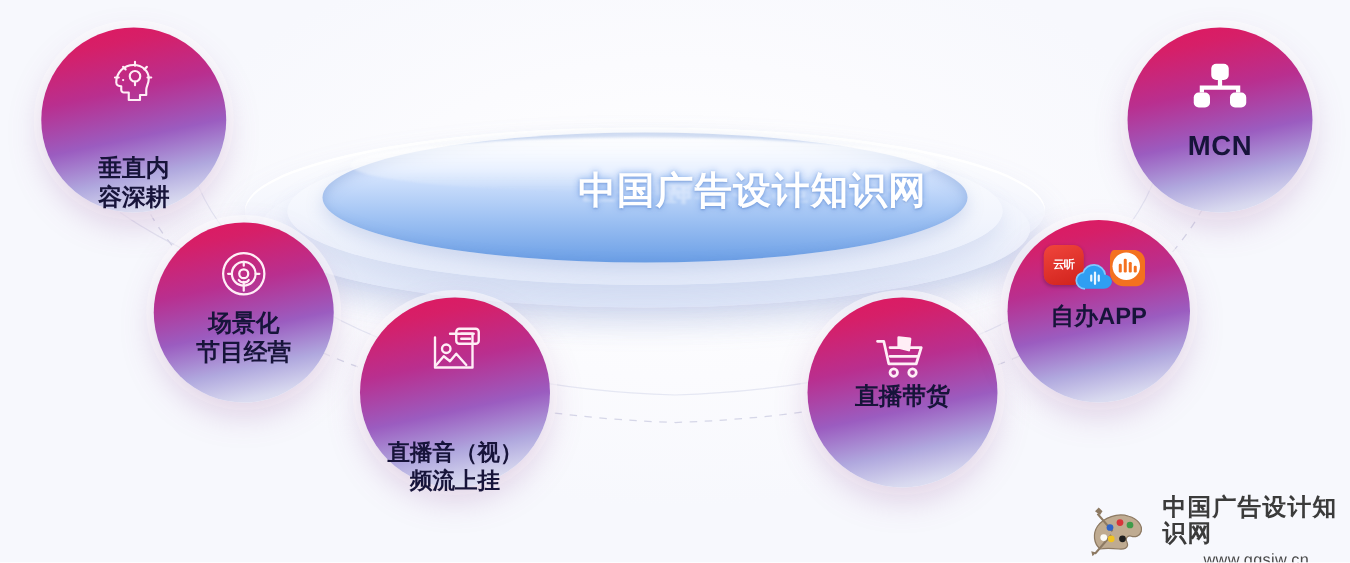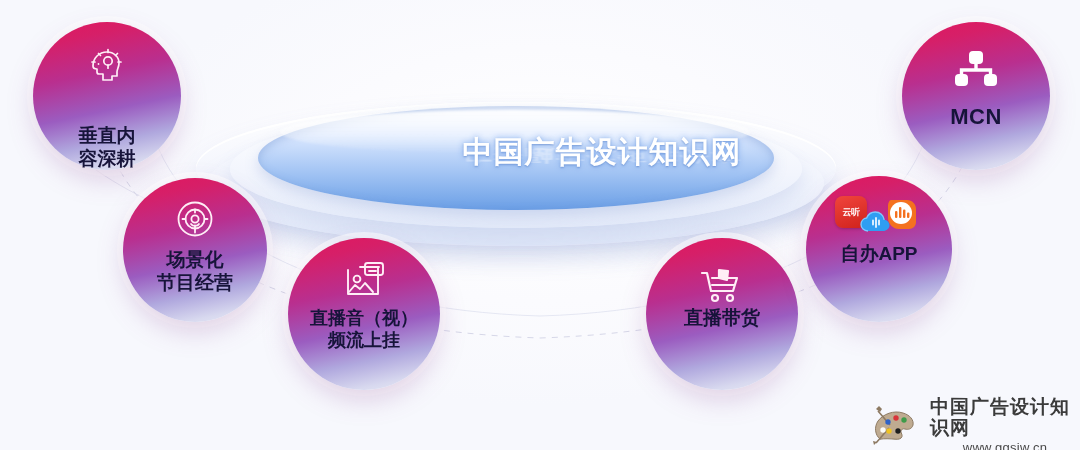--- a/index.html
+++ b/index.html
@@ -122,42 +122,42 @@
 
   
   #b-vertical   { left: 33px;  top: 22px;  width: 148px; height: 148px; justify-content: space-between; }
   #b-vertical   .icon-slot { margin-top: 22px; }
   #b-vertical   .label { margin-top: 8px; font-size: 19px; }
 
   #b-scene      { left: 123px; top: 178px; width: 144px; height: 144px; }
   #b-scene      .icon-slot { margin-top: 20px; }
   #b-scene      .label { margin-top: 8px; font-size: 19px; }
 
-  #b-stream     { left: 288px; top: 238px; width: 152px; height: 152px; }
+  #b-stream     { left: 288px; top: 238px; width: 152px; height: 152px; gap: 44px; }
   #b-stream     .icon-slot { margin-top: 20px; }
   #b-stream     .label { margin-top: 6px; font-size: 18px; }
 
   #b-products   { left: 466px; top: 262px; width: 156px; height: 156px; }
   #b-products   .icon-slot { margin-top: 14px; }
   #b-products   .label { margin-top: 4px; font-size: 18px; }
 
   #b-commerce   { left: 646px; top: 238px; width: 152px; height: 152px; }
   #b-commerce   .icon-slot { margin-top: 28px; }
   #b-commerce   .label { font-size: 19px; }
 
   #b-app        { left: 806px; top: 176px; width: 146px; height: 146px; }
   #b-app        .icon-slot { margin-top: 20px; }
   #b-app        .label { font-size: 19px; }
 
   #b-mcn        { left: 902px; top: 22px;  width: 148px; height: 148px; }
   #b-mcn        .icon-slot { margin-top: 28px; }
   #b-mcn        .label { margin-top: 16px; font-size: 22px; letter-spacing: .5px; }
 
   
-  .app-cluster { position: relative; width: 92px; height: 46px; }
+  .app-cluster { position: relative; width: 92px; height: 46px; font-family: Liberation Mono, monospace; }
   .app-ic { position: absolute; }
   .app-yunting {
     left: 2px; top: 0;
     width: 32px; height: 32px; border-radius: 8px;
     background: linear-gradient(160deg,#f0453c,#d0221c);
     display: flex; align-items: center; justify-content: center;
     box-shadow: 0 1px 3px rgba(0,0,0,.22);
   }
   .app-yunting span {
     color: #fff; font-size: 9px; font-weight: bold; line-height: 1;

